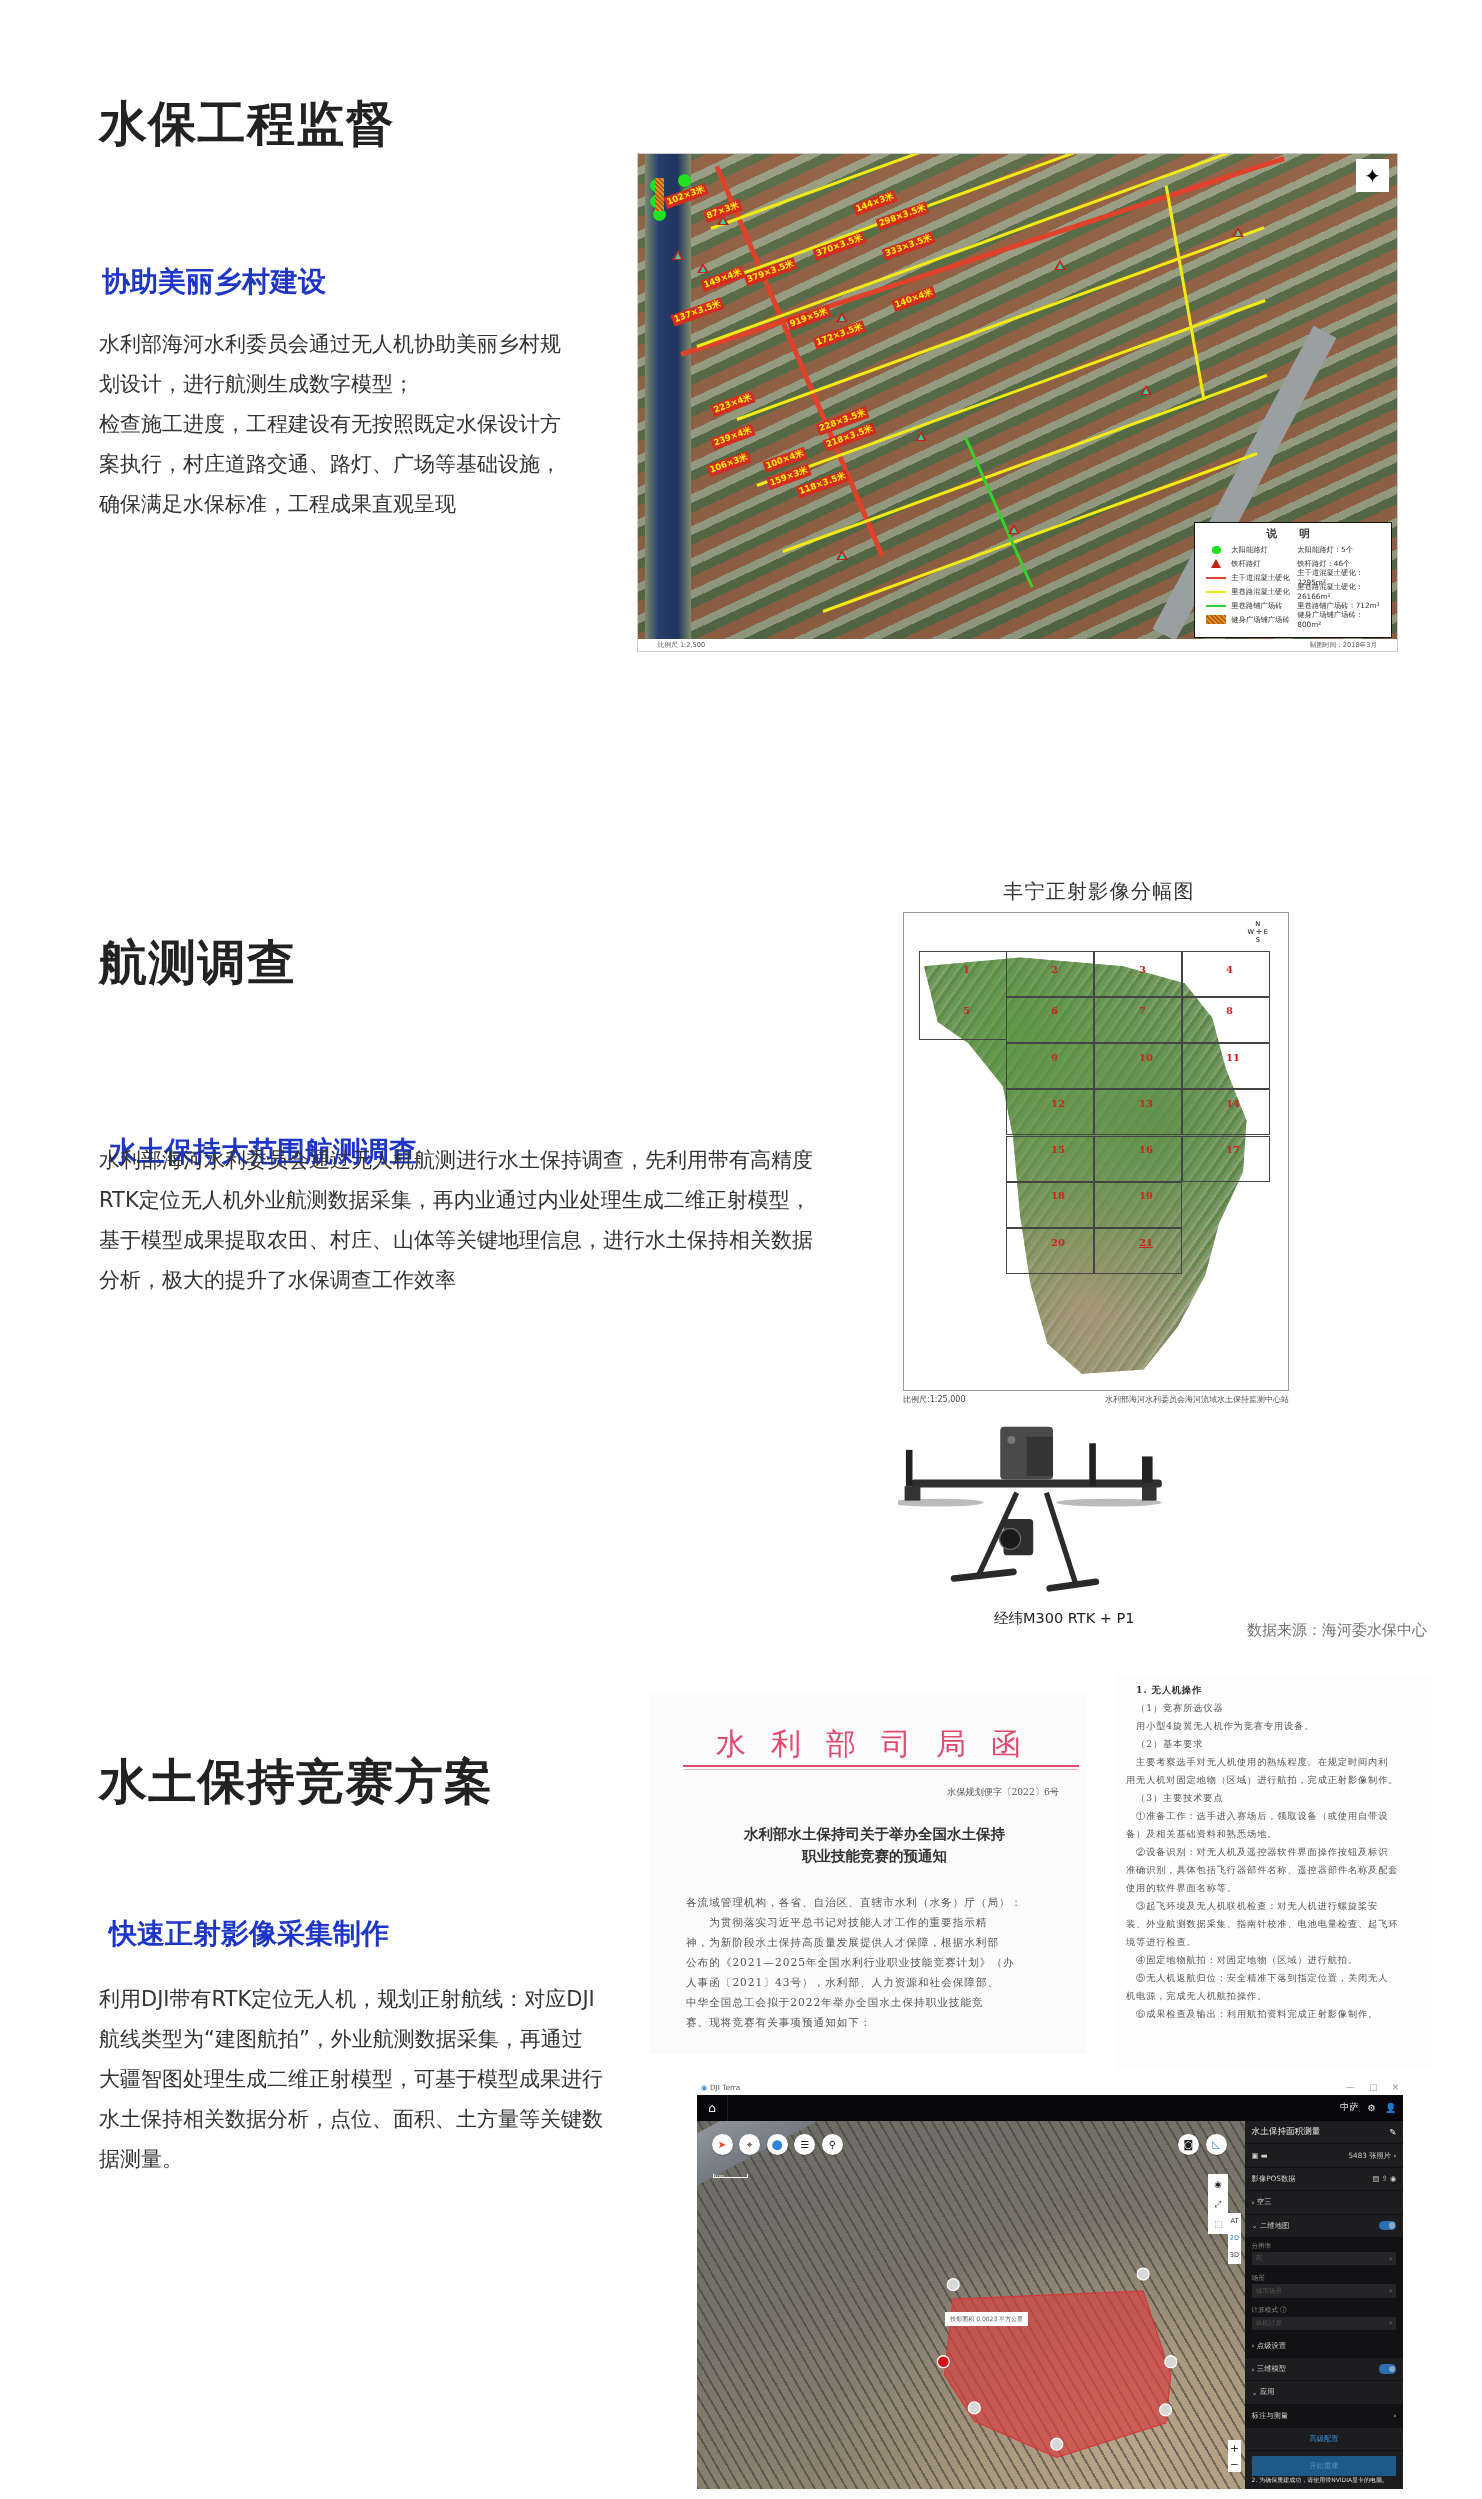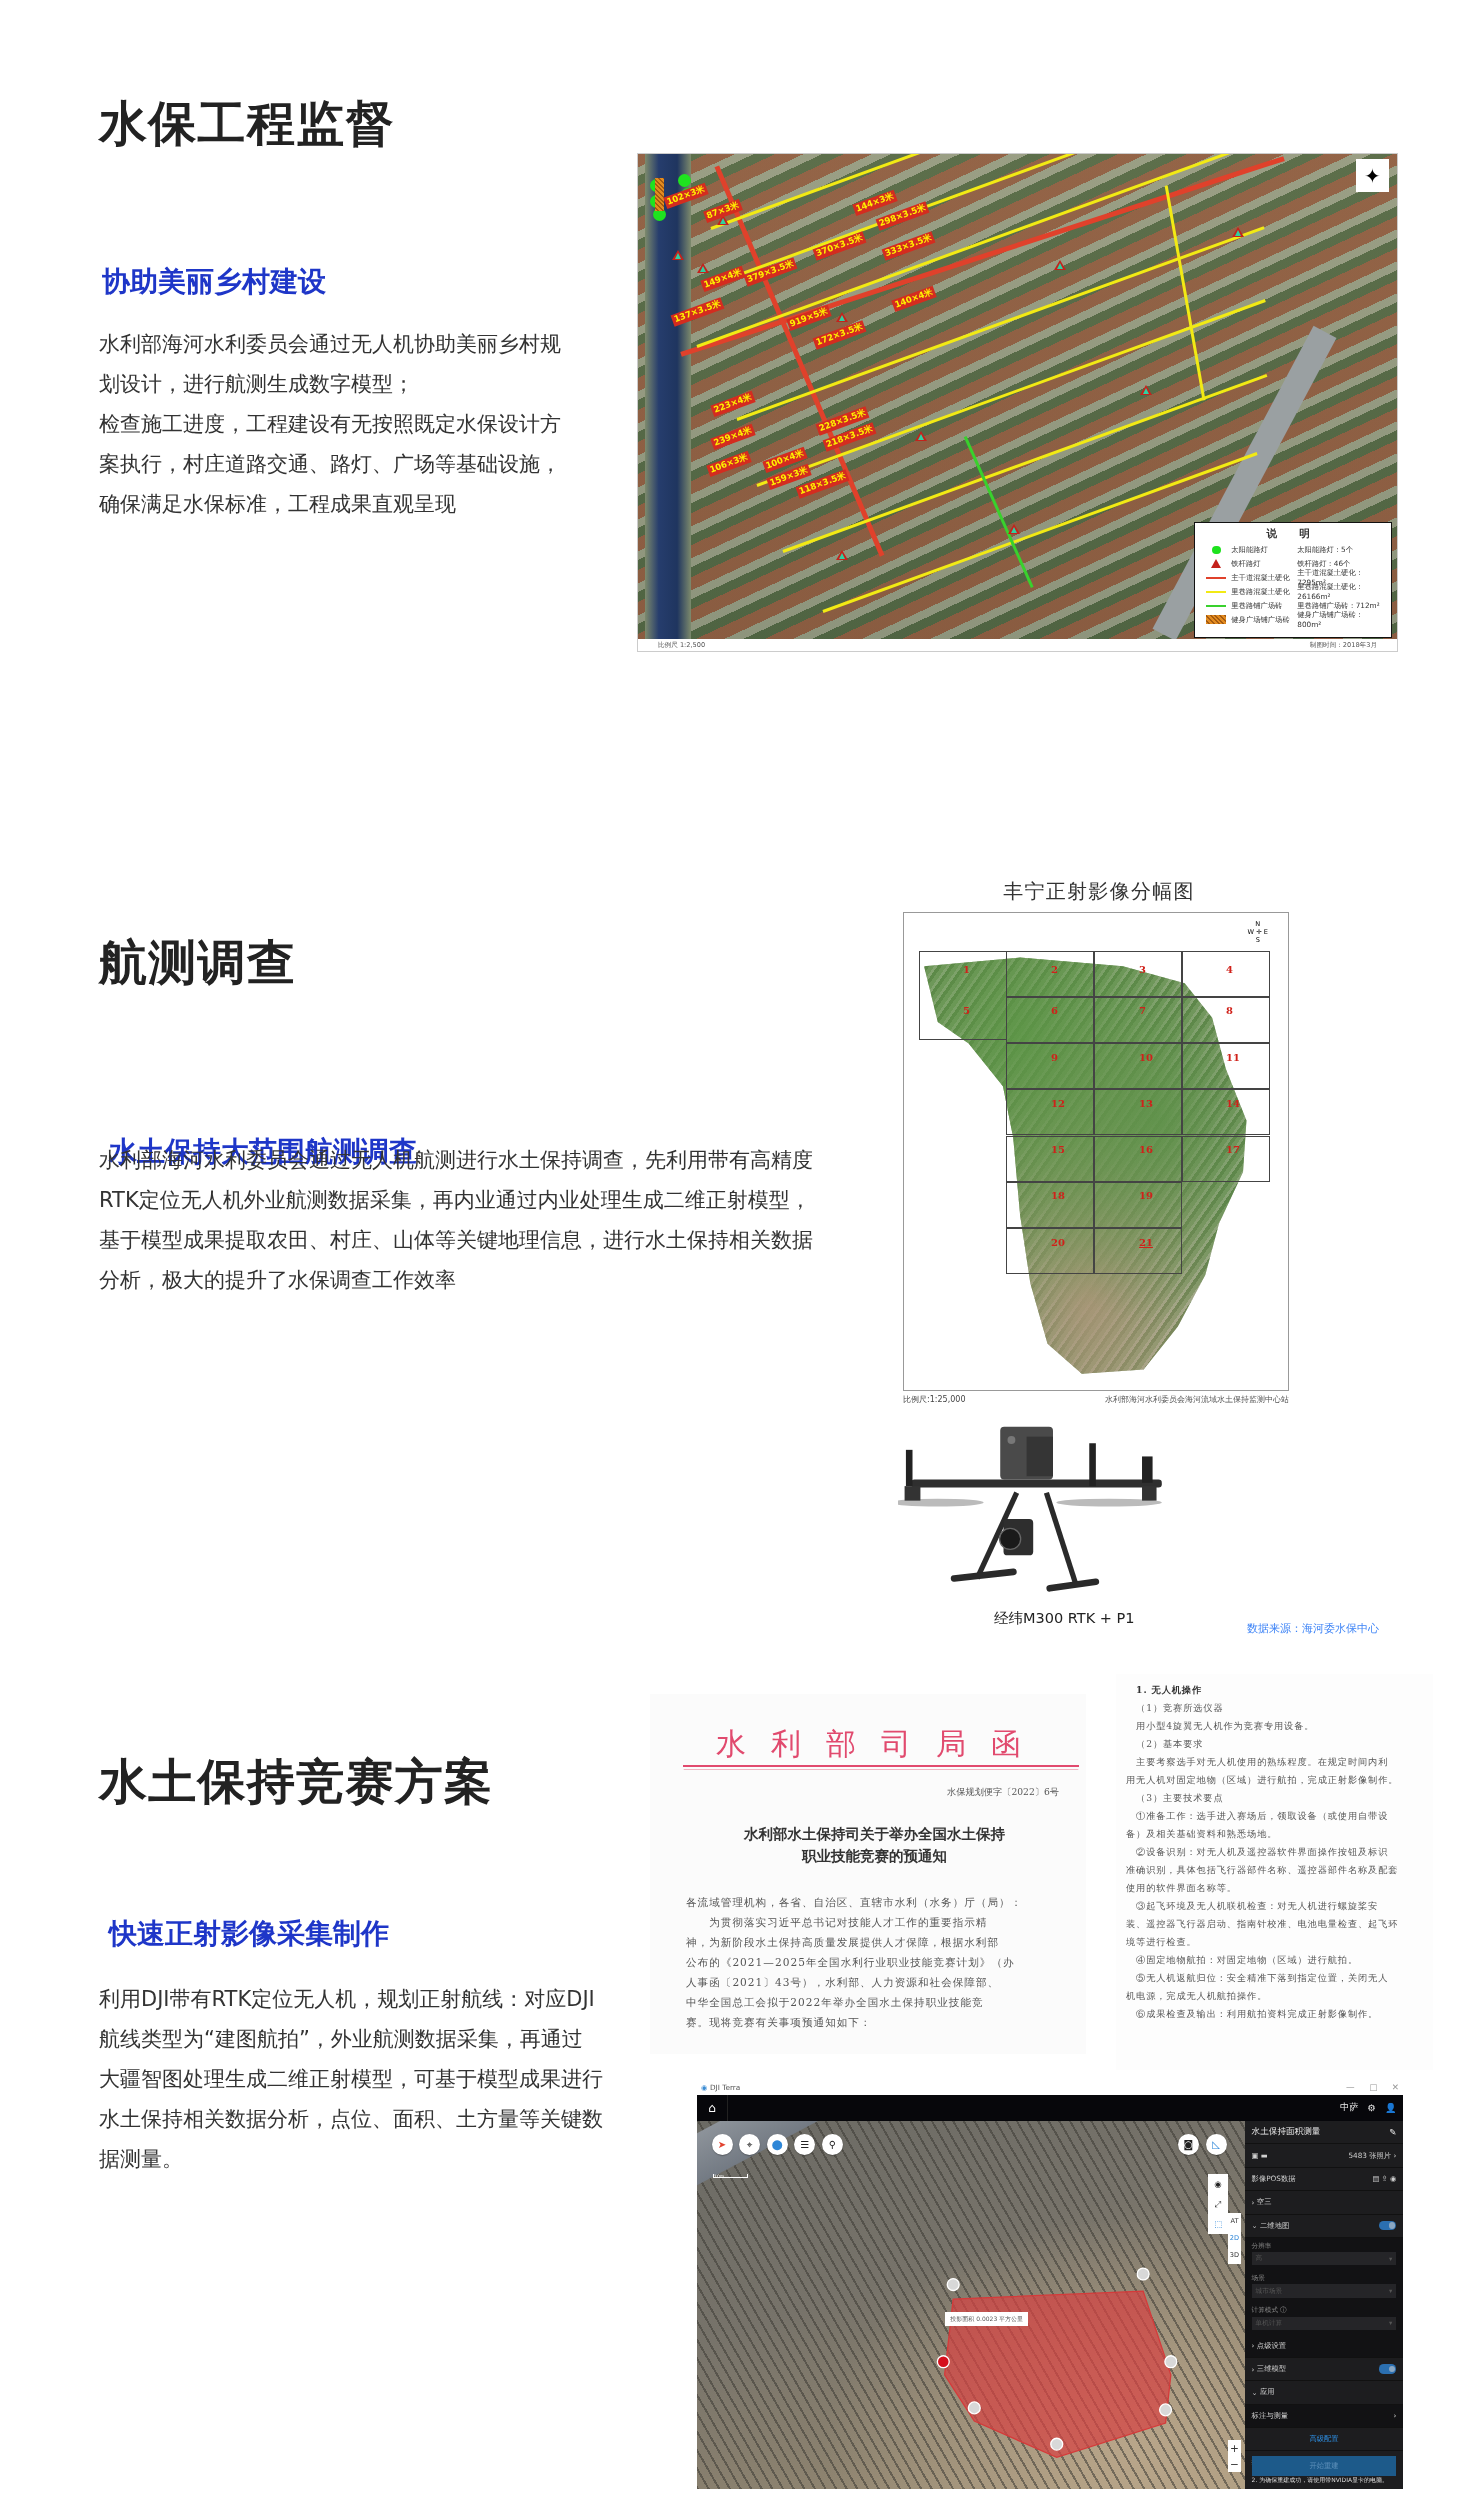--- a/index.html
+++ b/index.html
@@ -50,21 +50,21 @@
       repeating-linear-gradient(125deg, #7f9a6b 0 4px, #a6b095 4px 6.6px, #5d7e4a 6.6px 10px);
     clip-path: polygon(2% 4%, 30% 2%, 60% 4%, 78% 8%, 86% 16%, 90% 28%, 96% 40%, 95% 52%, 88% 64%, 84% 76%, 76% 88%, 66% 98%, 48% 99%, 38% 92%, 33% 78%, 30% 62%, 28% 44%, 25% 32%, 15% 22%, 6% 17%); }
   .fn-num { position: absolute; font-family: "DejaVu Serif", "Liberation Serif", serif; font-weight: bold; color: #d0211a; font-size: 10px; }
   .fn-compass { position: absolute; right: 20px; top: 6.6px; font-size: 6.6px; color: #000; text-align: center; line-height: 8px; }
   .fn-scale { left: 903px; top: 1394px; font-size: 8px; color: #444; }
   .fn-org { left: 1050px; top: 1394px; width: 239px; text-align: right; font-family: "DejaVu Serif", "Liberation Serif", serif; font-size: 8px; color: #555; }
 
   
   .drone { left: 898px; top: 1420px; width: 277px; height: 185px; }
   .drone-caption { left: 994px; top: 1609px; font-size: 14.5px; color: #222; }
-  .data-source { left: 1247px; top: 1621px; font-size: 11px; color: #3b82f6; }
+  .data-source { left: 1247px; top: 1621px; font-size: 15px; color: #737373; }
 
   
   .doc-left { left: 650px; top: 1694px; width: 436px; height: 360px; background: #fbfbfb; }
   .doc-red-title { position: absolute; left: 36px; top: 30px; width: 390px; text-align: center; font-family: "DejaVu Serif", "Liberation Serif", serif; font-size: 30px; color: #e14a6e; letter-spacing: 25px; }
   .doc-red-line { position: absolute; left: 33px; top: 71px; width: 396px; height: 2px; background: #e14a6e; box-shadow: 0 3.3px 0 -0.7px #e9889d; }
   .doc-ref { position: absolute; left: 191px; top: 92px; width: 218px; text-align: right; font-family: "DejaVu Serif", "Liberation Serif", serif; font-size: 9.2px; color: #555; }
   .doc-heading { position: absolute; left: 53px; top: 129px; width: 343px; text-align: center; font-family: "DejaVu Serif", "Liberation Serif", serif; font-weight: bold; font-size: 14.5px; line-height: 22.4px; color: #333; }
   .doc-body { position: absolute; left: 36px; top: 198px; width: 376px; font-family: "DejaVu Serif", "Liberation Serif", serif; font-size: 10.6px; line-height: 20px; color: #555; letter-spacing: 1px; }
   .doc-body div { white-space: nowrap; }
 
@@ -354,21 +354,21 @@
     <div>　（2）基本要求</div>
     <div>　主要考察选手对无人机使用的熟练程度。在规定时间内利</div>
     <div>用无人机对固定地物（区域）进行航拍，完成正射影像制作。</div>
     <div>　（3）主要技术要点</div>
     <div>　①准备工作：选手进入赛场后，领取设备（或使用自带设</div>
     <div>备）及相关基础资料和熟悉场地。</div>
     <div>　②设备识别：对无人机及遥控器软件界面操作按钮及标识</div>
     <div>准确识别，具体包括飞行器部件名称、遥控器部件名称及配套</div>
     <div>使用的软件界面名称等。</div>
     <div>　③起飞环境及无人机联机检查：对无人机进行螺旋桨安</div>
-    <div>装、遥控器飞行器启动、指南针校准、电池电量检查、起飞环</div>
+    <div>装、外业航测数据采集、指南针校准、电池电量检查、起飞环</div>
     <div>境等进行检查。</div>
     <div>　④固定地物航拍：对固定地物（区域）进行航拍。</div>
     <div>　⑤无人机返航归位：安全精准下落到指定位置，关闭无人</div>
     <div>机电源，完成无人机航拍操作。</div>
     <div>　⑥成果检查及输出：利用航拍资料完成正射影像制作。</div>
   </div>
 </div>
 
 <div class="abs terra">
   <div class="terra-titlebar">

